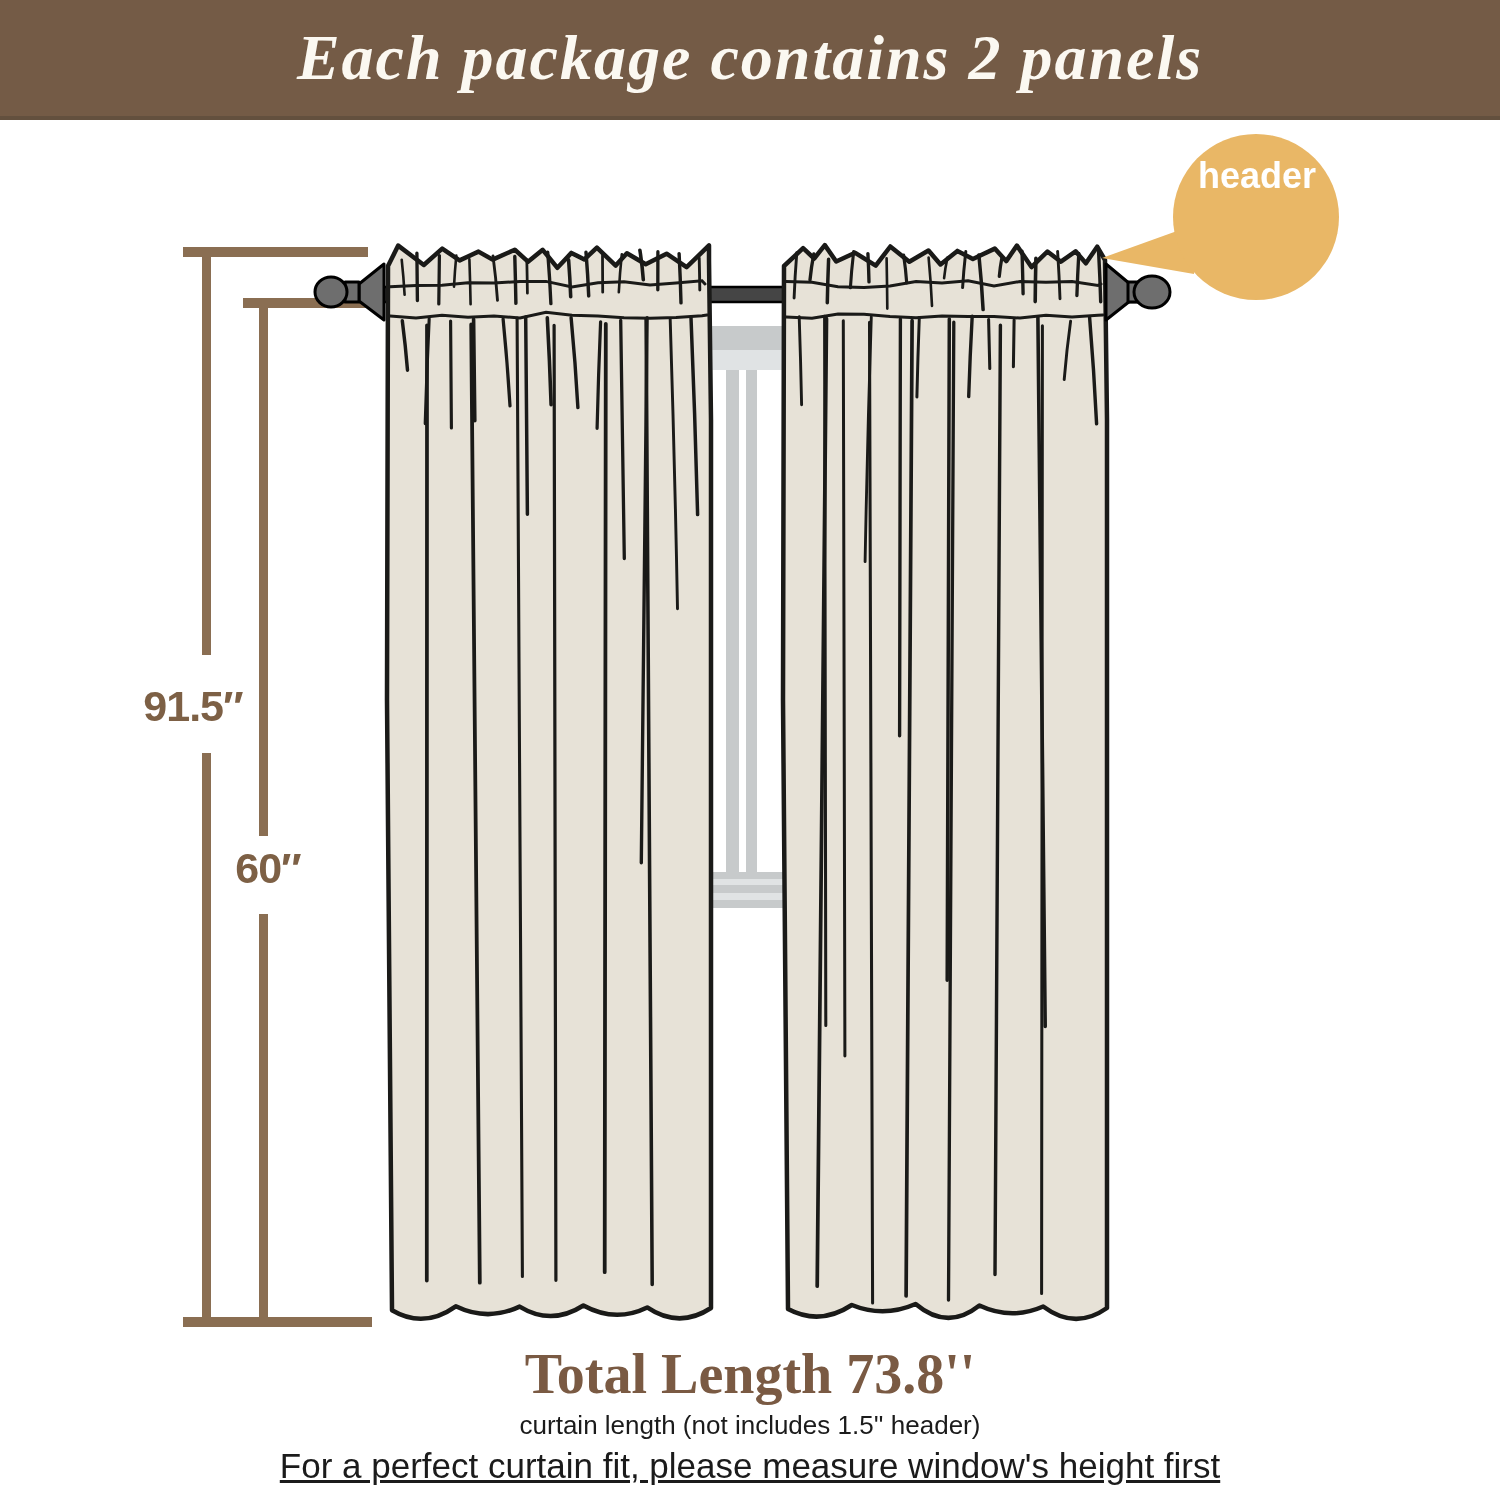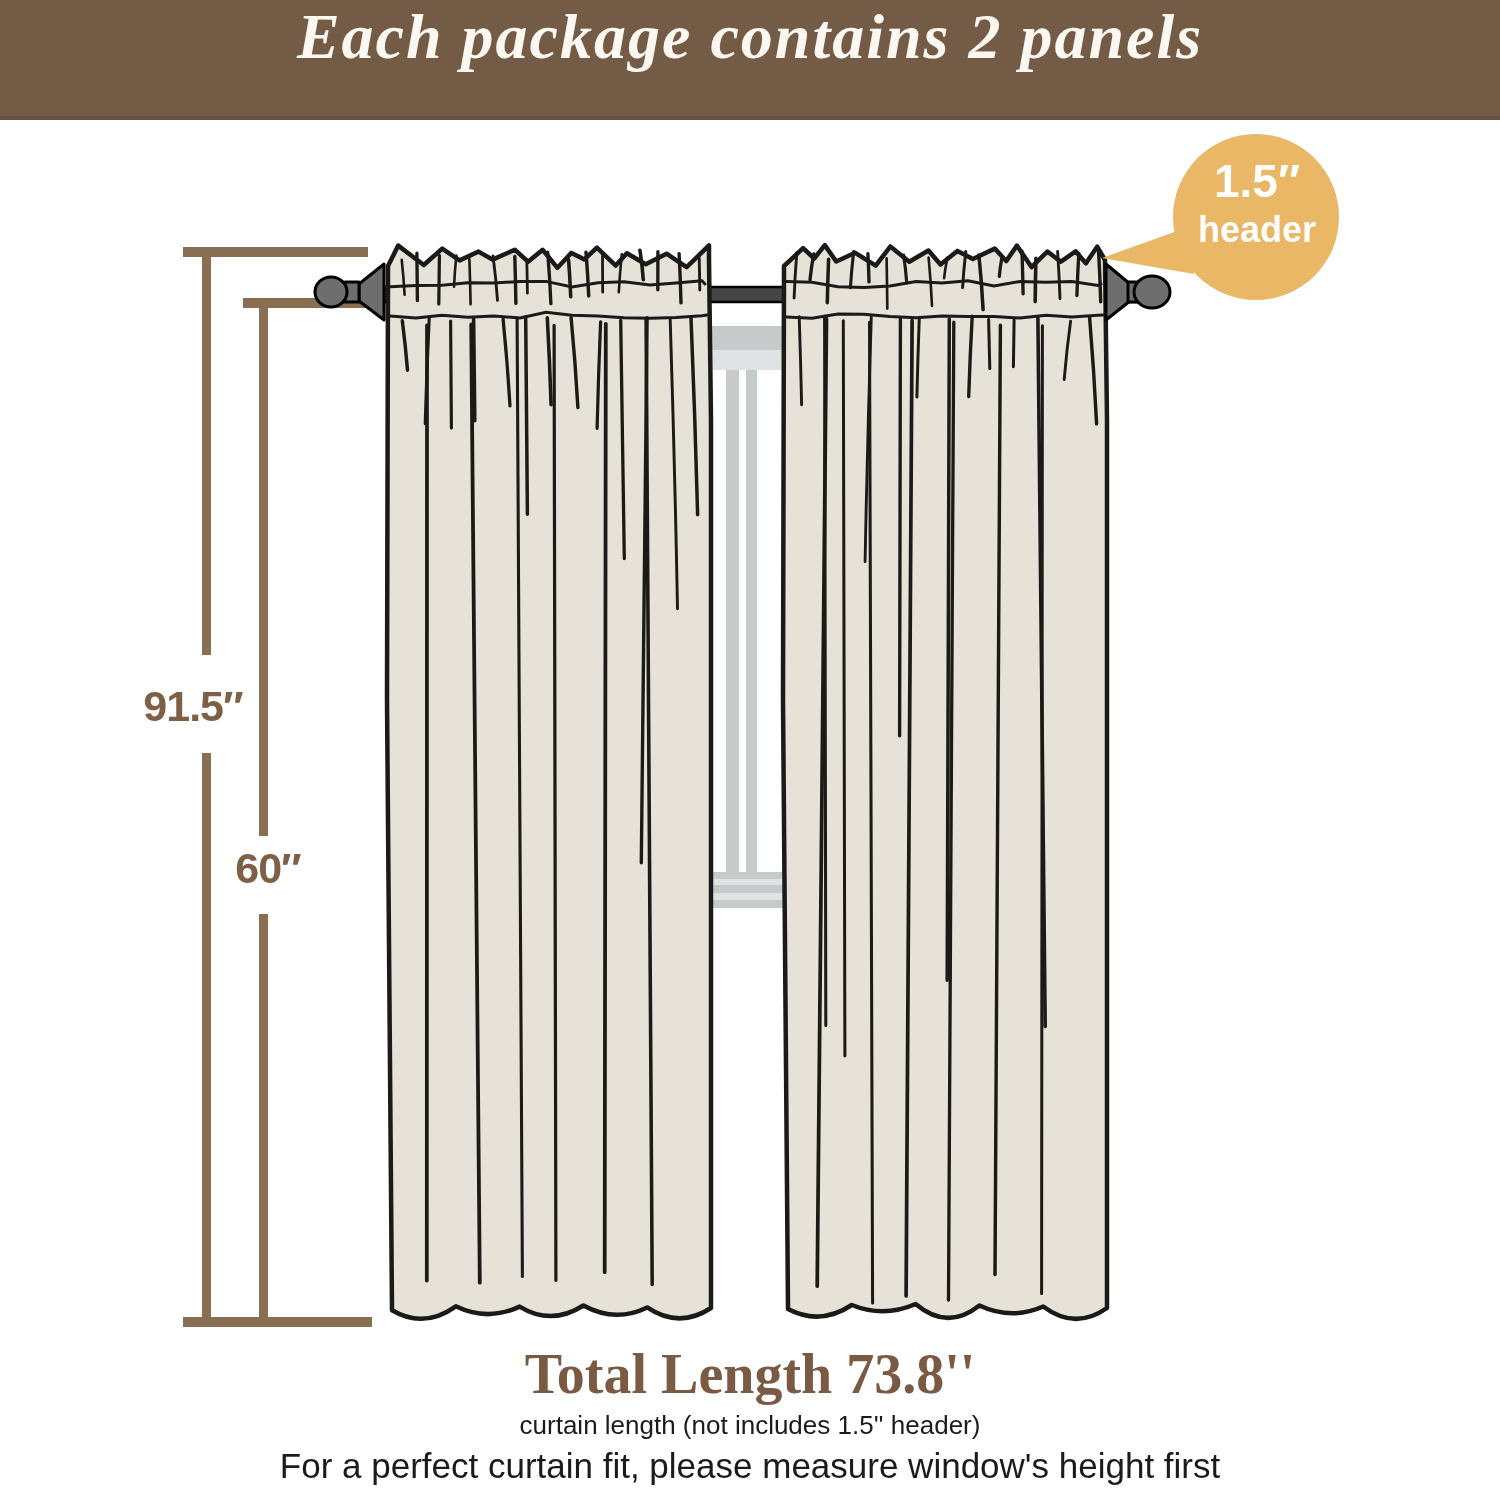--- a/index.html
+++ b/index.html
@@ -2,21 +2,21 @@
 <html style="--banner-bg: #745b46; --banner-text: #fbf8f1; --callout-bg: #e9b766; --callout-text: #ffffff; --dim-line: #8a6e52; --dim-label: #7d6045; --footer-title: #7a5a43; --footer-text: #1b1b1b; --curtain-fill: #e7e2d7; --curtain-stroke: #1a1a18; --window-frame: #c7cacb; --window-frame-light: #e0e3e4; --rod-fill: #454545; --finial-fill: #6e6e6e;"><head>
 <meta charset="utf-8">
 <style>
   html,body{margin:0;padding:0;background:#ffffff;}
   .page{position:relative;width:1500px;height:1493px;overflow:hidden;background:#fff;
         font-family:"Liberation Sans","DejaVu Sans",sans-serif;}
 
   
   .banner{position:absolute;top:0;left:0;width:100%;height:116px;
           background:var(--banner-bg);border-bottom:4px solid #63503e;
-          display:flex;justify-content:center;}
+          display:flex;align-items:center;justify-content:center;}
   .banner h1{margin:0;font-family:"Liberation Serif","DejaVu Serif",serif;
              font-style:italic;font-weight:bold;font-size:64px;letter-spacing:2px;
              color:var(--banner-text);white-space:nowrap;}
 
   
   svg.scene{position:absolute;left:0;top:0;width:1500px;height:1493px;}
   .wf{fill:var(--window-frame);}
   .wfl{fill:var(--window-frame-light);}
   .rod{fill:var(--rod-fill);stroke:#000;stroke-width:2.5;}
   .dim rect{fill:var(--dim-line);}
@@ -36,21 +36,21 @@
   .callout-text .l1{font-size:46px;line-height:54px;}
   .callout-text .l2{font-size:36px;line-height:44px;}
 
   
   .footer-title{position:absolute;left:0;right:0;top:1342px;text-align:center;
                 font-family:"Liberation Serif","DejaVu Serif",serif;font-weight:bold;
                 font-size:56px;color:var(--footer-title);}
   .footer-line1{position:absolute;left:0;right:0;top:1410px;text-align:center;
                 font-size:26px;color:var(--footer-text);}
   .footer-line2{position:absolute;left:0;right:0;top:1446px;text-align:center;
-                font-size:35px;color:var(--footer-text);}
+                font-size:35px;color:var(--footer-text);text-decoration:underline;}
 </style>
 </head>
 <body>
 
 <div class="page">
 
   <header class="banner">
     <h1>Each package contains 2 panels</h1>
   </header>
 
@@ -177,21 +177,20 @@
     <g class="callout-shape">
       <polygon points="1102,258 1202,222 1194,274"></polygon>
       <circle cx="1256" cy="217" r="83"></circle>
     </g>
   </svg>
 
   <div class="dim-label" id="label-total">91.5″</div>
   <div class="dim-label" id="label-length">60″</div>
 
   <div class="callout-text">
-    <div class="l1">1.5″</div>
     <div class="l2">header</div>
   </div>
 
   <div class="footer-title">Total Length 73.8''</div>
   <div class="footer-line1">curtain length (not includes 1.5'' header)</div>
   <div class="footer-line2">For a perfect curtain fit, please measure window's height first</div>
 
 </div>
 
 </body></html>

